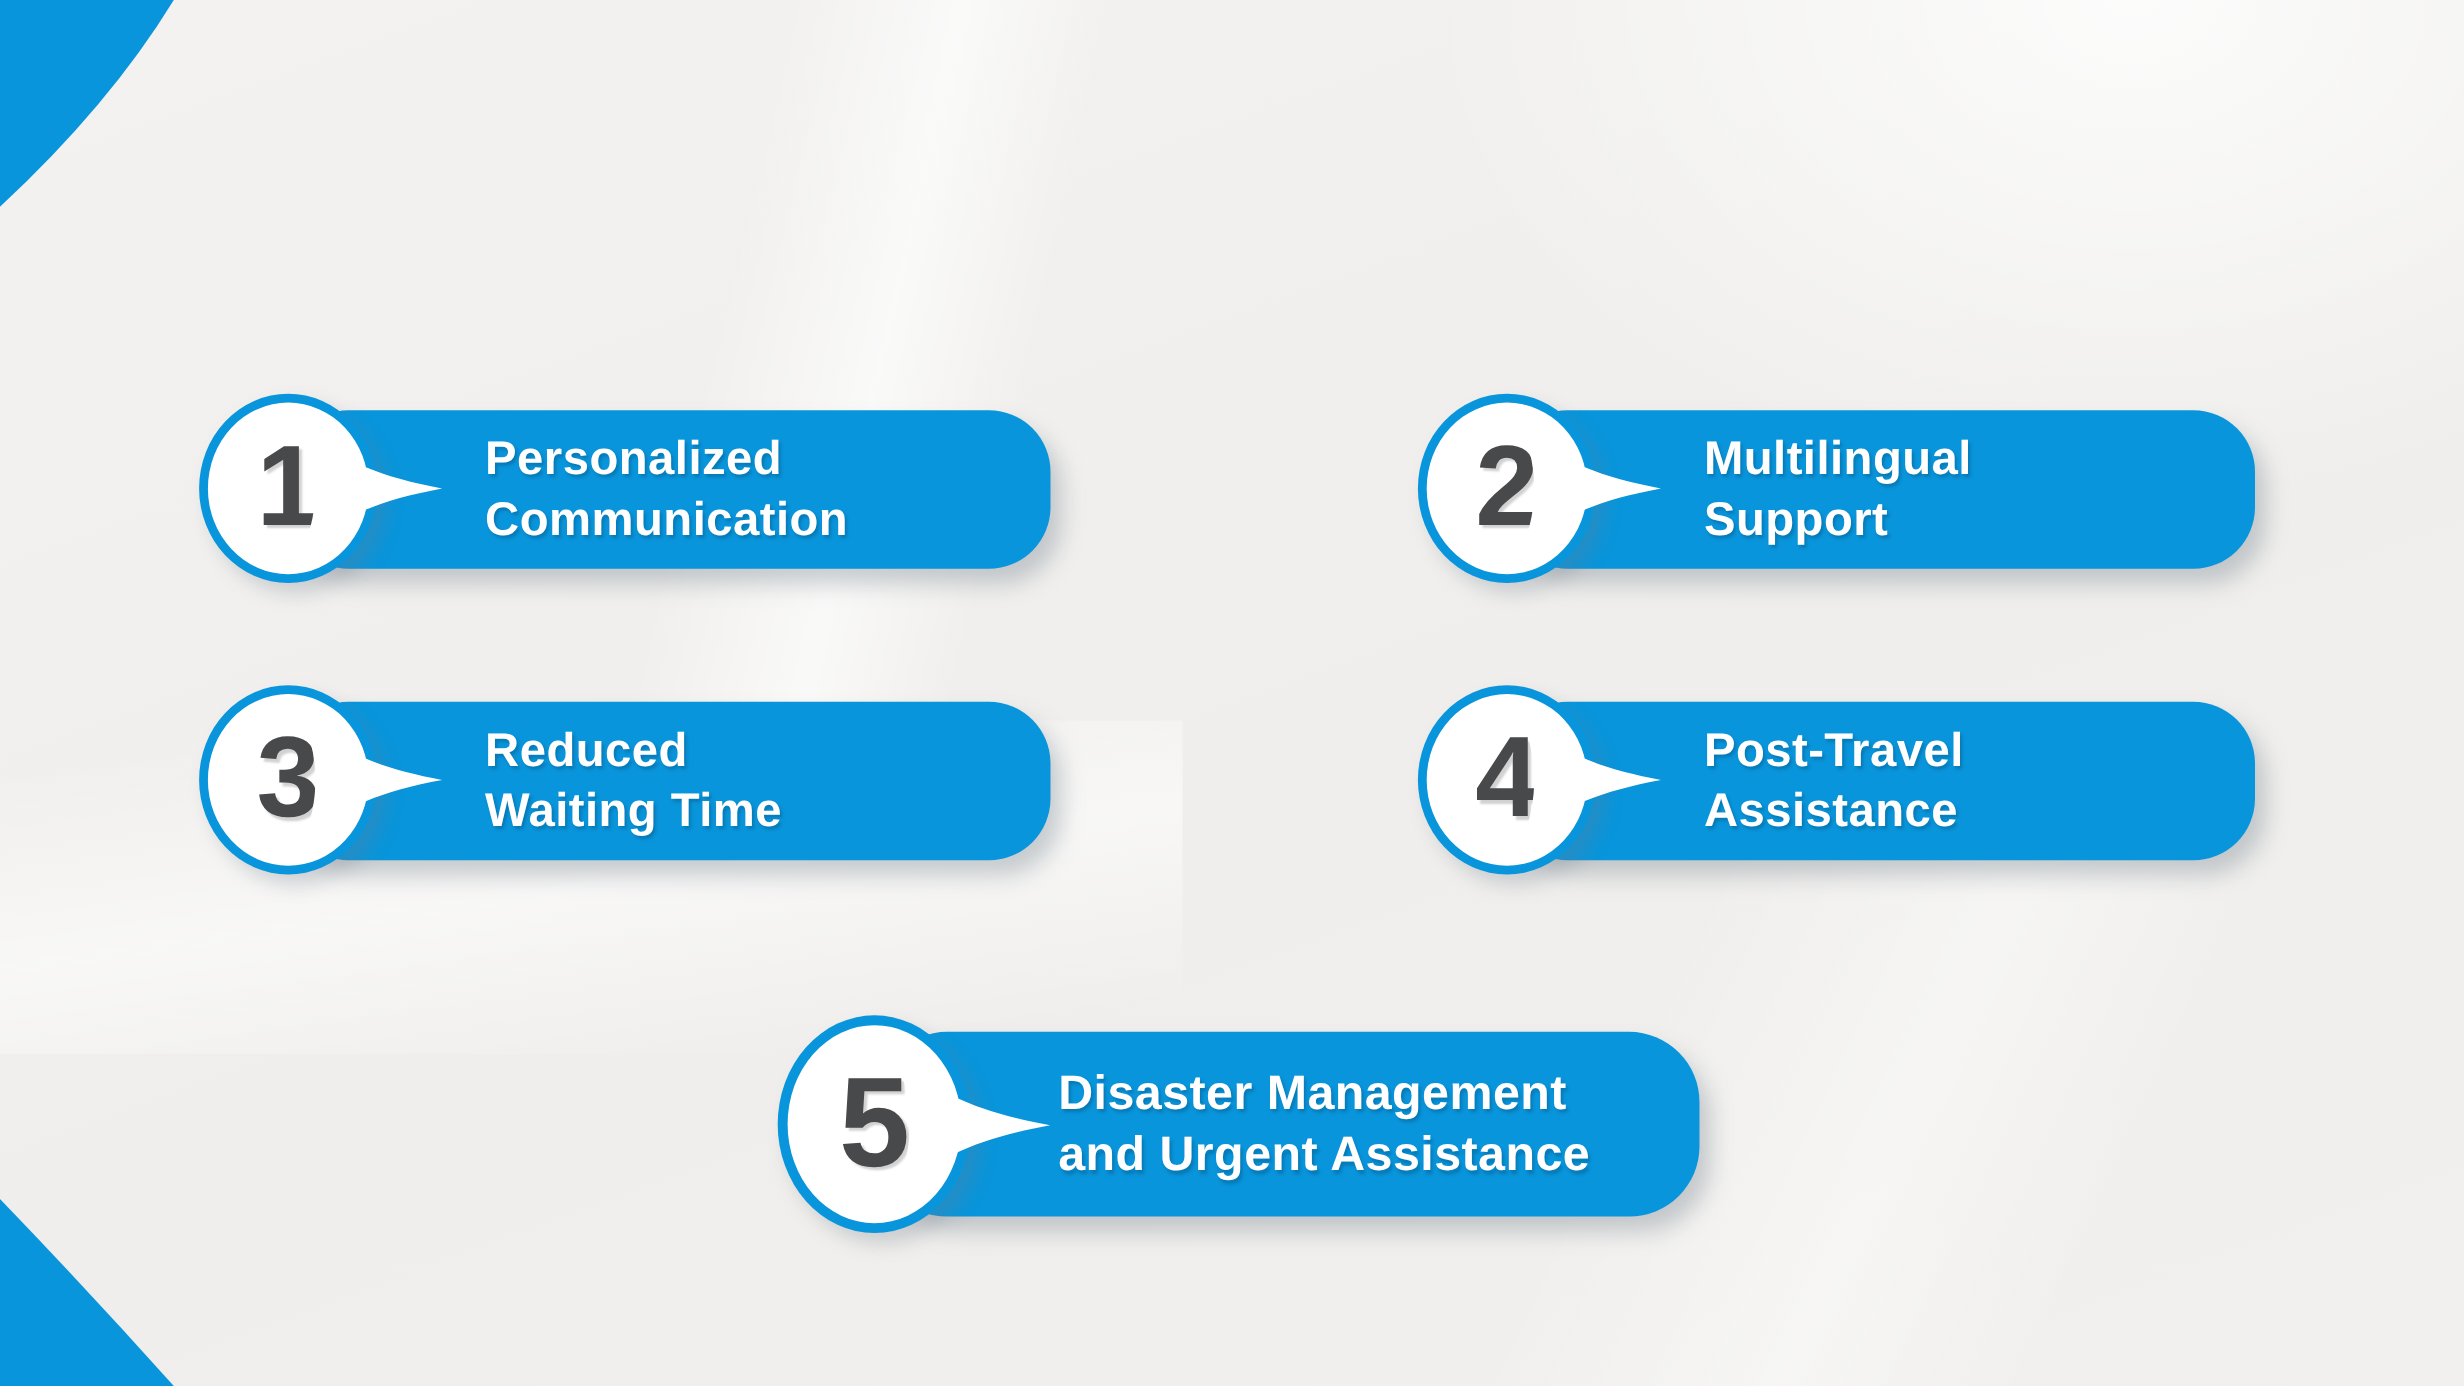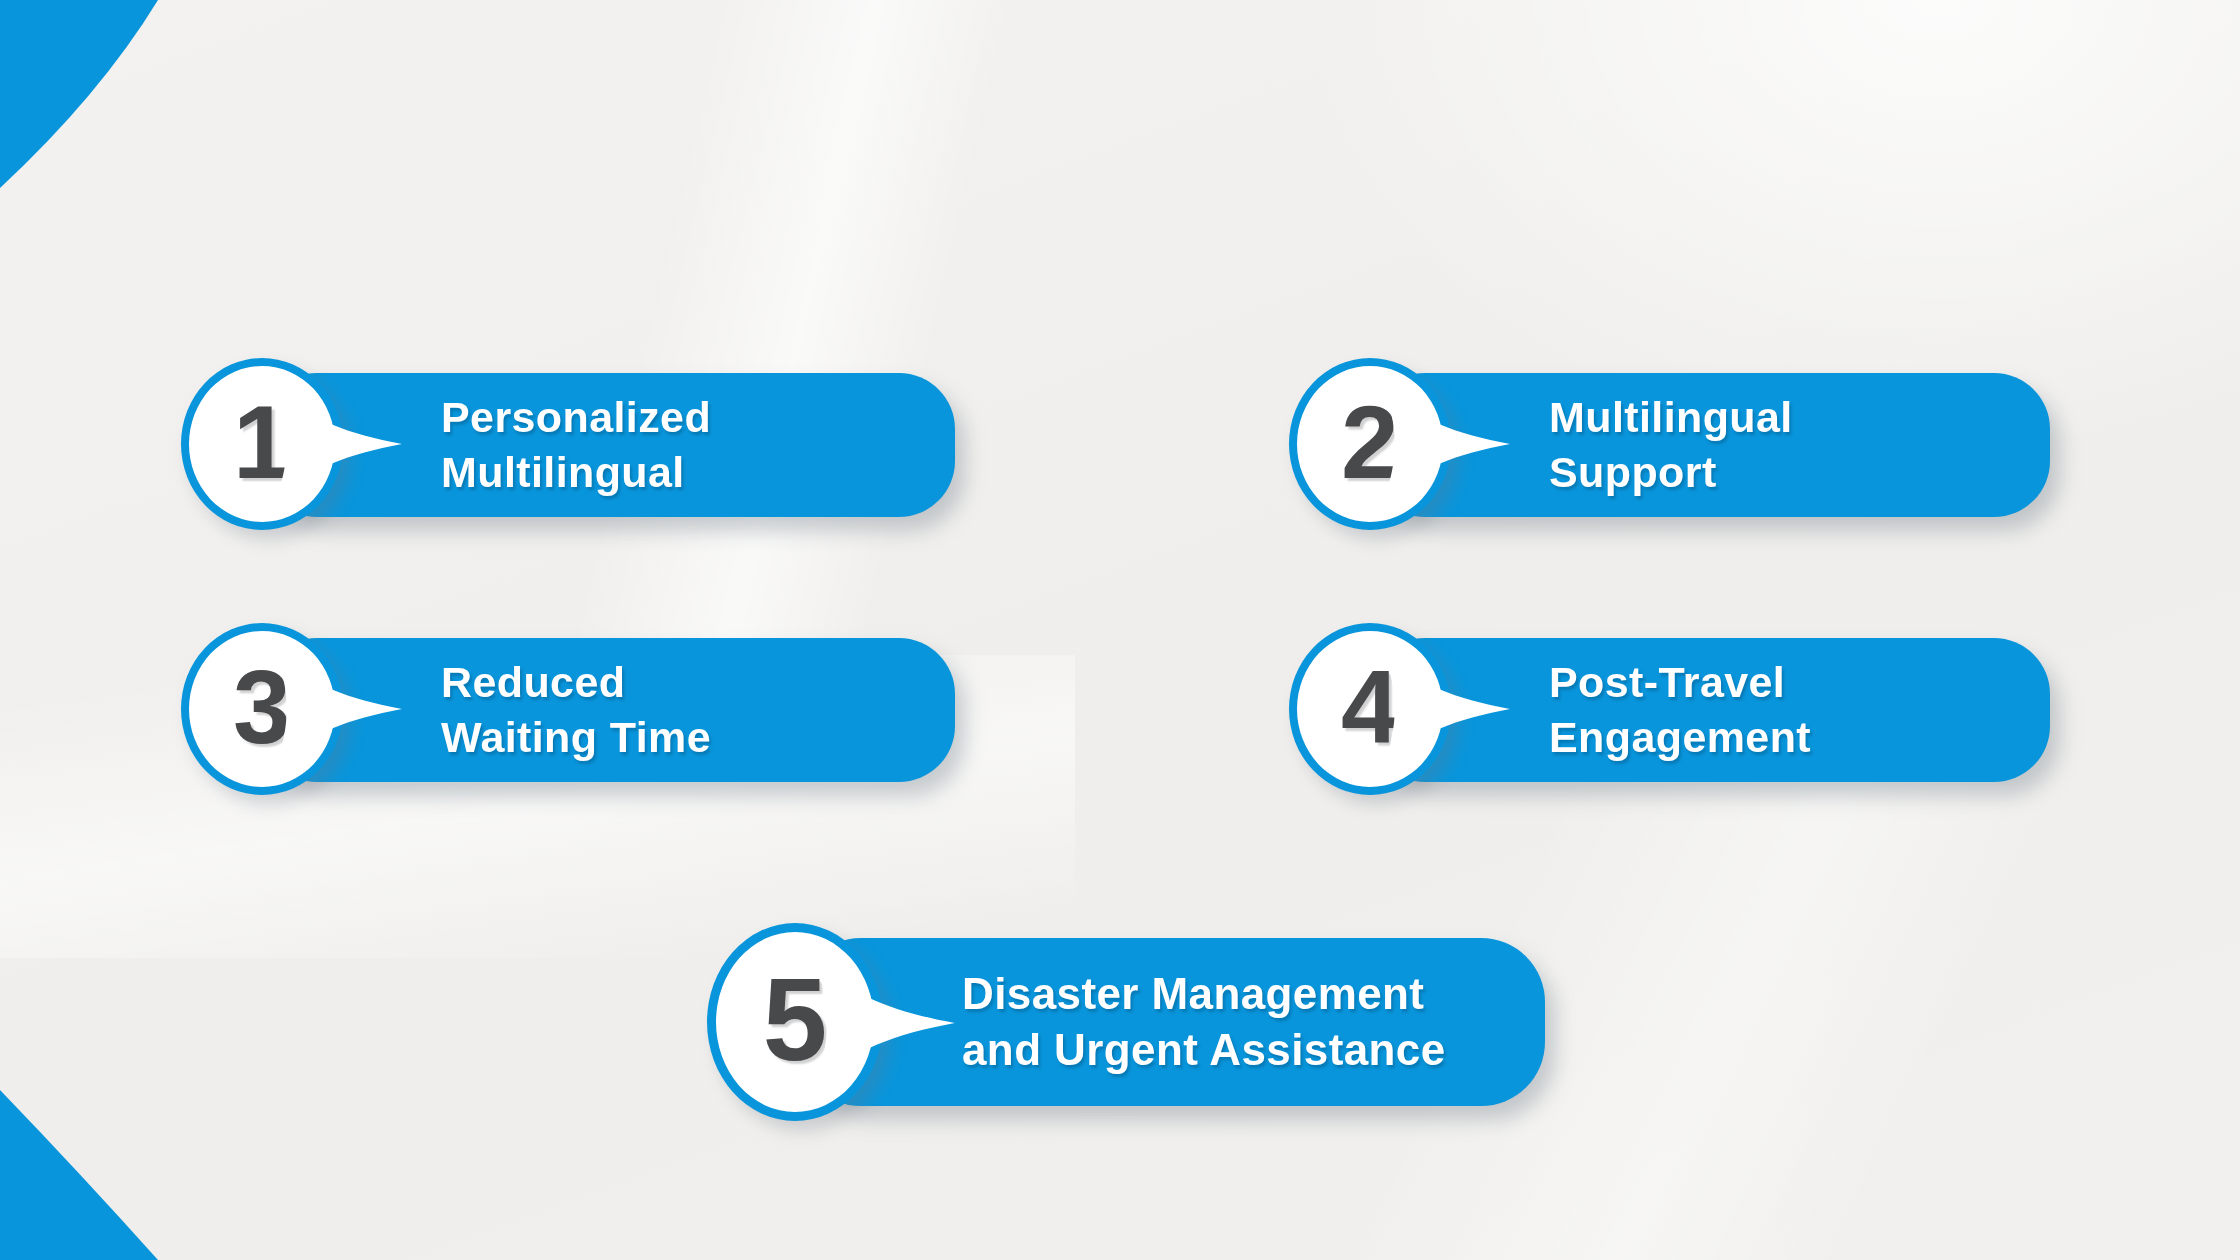--- a/index.html
+++ b/index.html
@@ -87,21 +87,21 @@
   <div class="corner bl">
     <svg width="165" height="175" viewBox="0 0 165 175">
       <path d="M0,5 Q80,88 158,175 L0,175 Z"></path>
     </svg>
   </div>
 
 
   <div class="badge b1">
     <div class="pill">
       <div class="label">Personalized
-Multilingual</div>
+Communication</div>
     </div>
     <svg class="arrow" viewBox="0 0 125 112" preserveAspectRatio="none">
       <path d="M0,2 C35,32 70,46 123,56 C70,66 35,80 0,110 C14,74 14,38 0,2 Z"></path>
     </svg>
     <div class="circle">
       <span class="num">1</span>
     </div>
   </div>
 
   <div class="badge b2">
@@ -126,21 +126,21 @@
       <path d="M0,2 C35,32 70,46 123,56 C70,66 35,80 0,110 C14,74 14,38 0,2 Z"></path>
     </svg>
     <div class="circle">
       <span class="num">3</span>
     </div>
   </div>
 
   <div class="badge b4">
     <div class="pill">
       <div class="label">Post-Travel
-Engagement</div>
+Assistance</div>
     </div>
     <svg class="arrow" viewBox="0 0 125 112" preserveAspectRatio="none">
       <path d="M0,2 C35,32 70,46 123,56 C70,66 35,80 0,110 C14,74 14,38 0,2 Z"></path>
     </svg>
     <div class="circle">
       <span class="num">4</span>
     </div>
   </div>
 
   <div class="badge b5">

